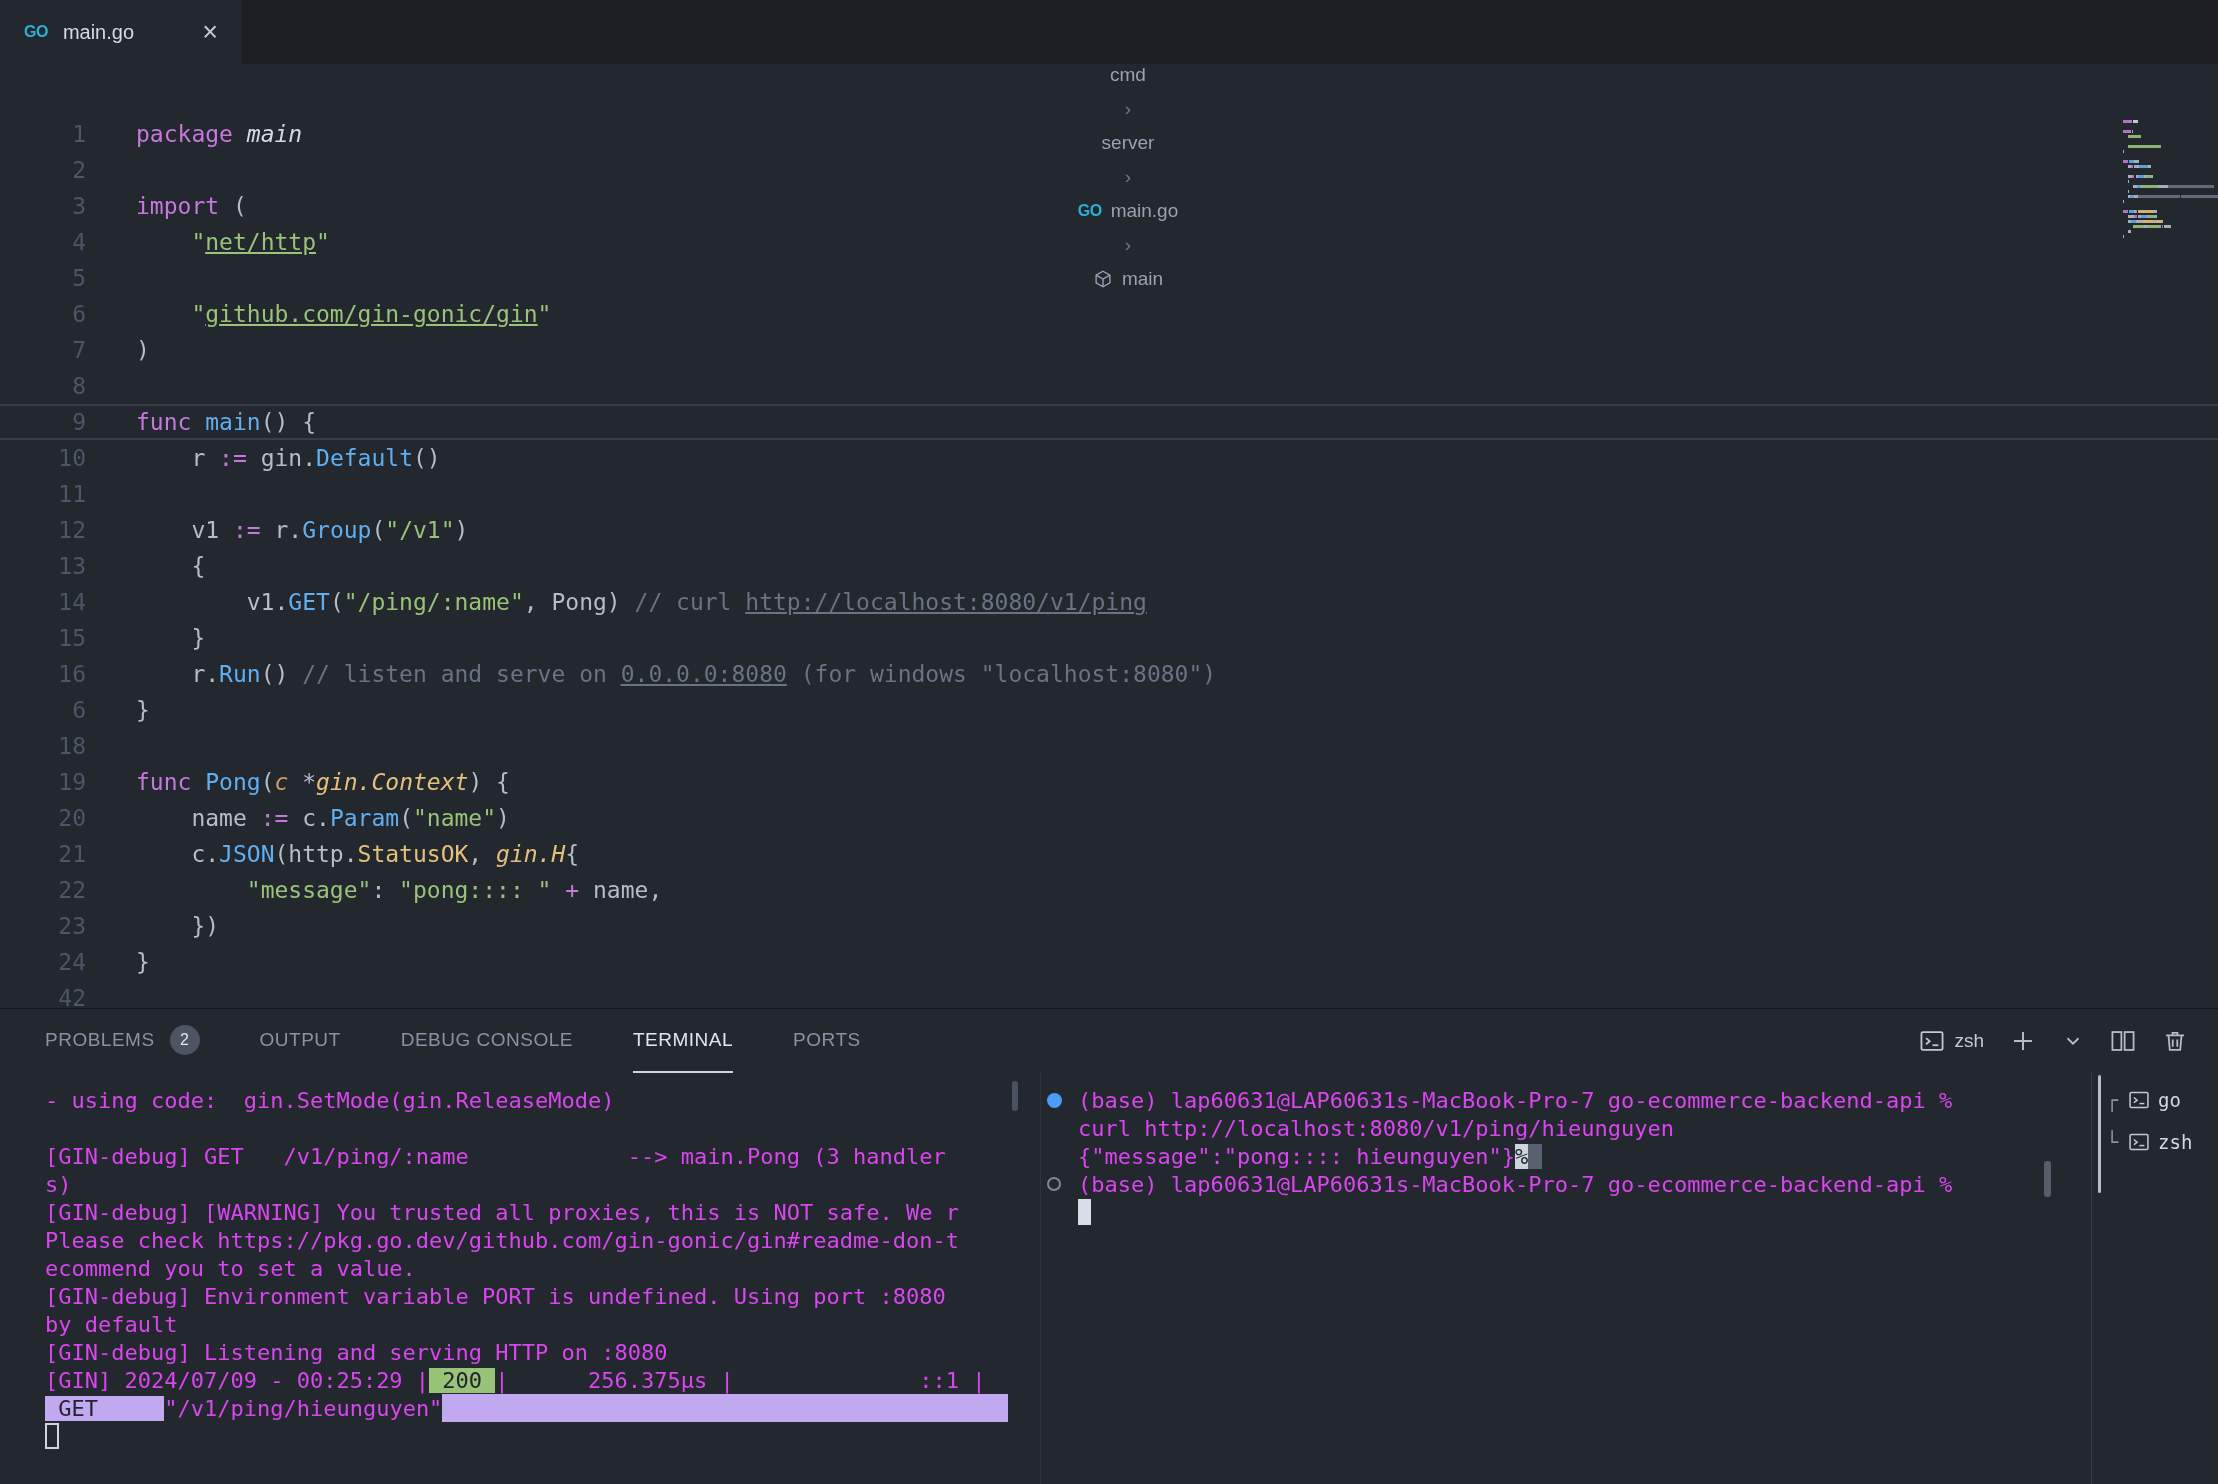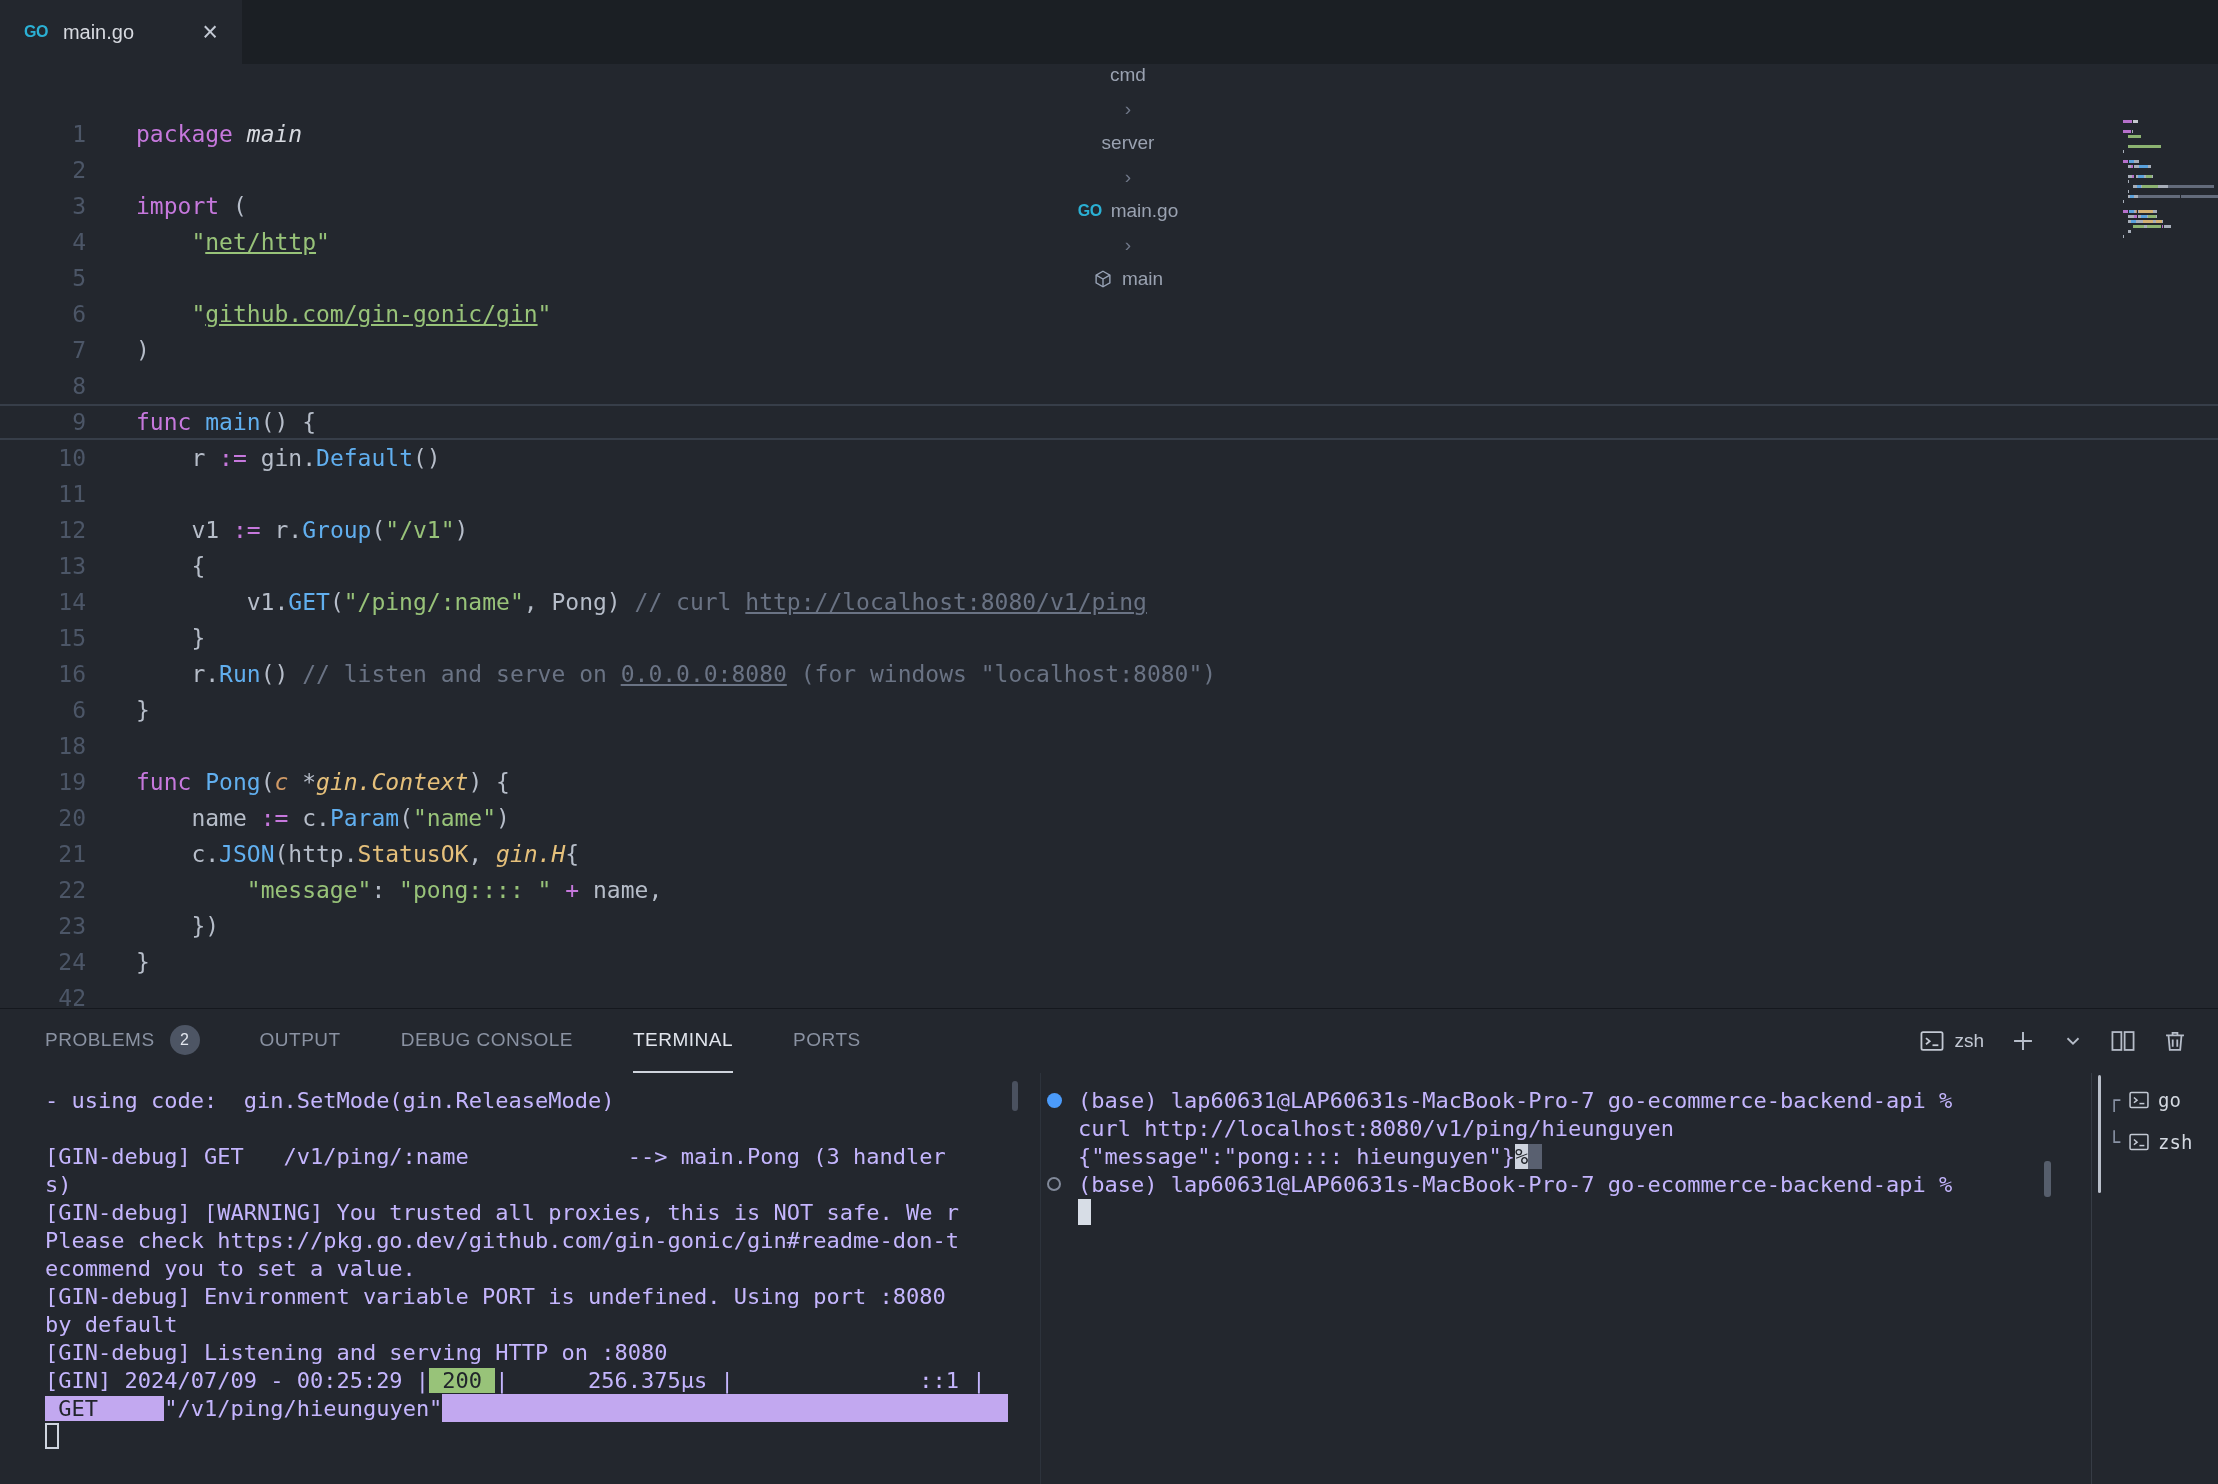--- a/index.html
+++ b/index.html
@@ -38,21 +38,21 @@
   .tk-op{color:#c678dd;}
   .tk-pl{color:#b6bdc9;}
   .tk-it{color:#d7dae0;font-style:italic;}
   .tk-pm{color:#d19a66;font-style:italic;}
 
   .minimap{position:absolute;top:12px;right:0;width:103px;padding-left:8px;opacity:.9;}
   .mm-row{height:3px;margin-bottom:2px;display:flex;}
   .mm-row span{height:3px;display:block;}
 
   
-  .panel{position:absolute;top:1008px;left:0;right:0;bottom:0;border-top:1px solid #15181e;background:#23272e;text-align:right;}
+  .panel{position:absolute;top:1008px;left:0;right:0;bottom:0;border-top:1px solid #15181e;background:#23272e;}
   .panel-header{height:64px;display:flex;align-items:center;padding:0 30px 0 45px;}
   .ptabs{display:flex;gap:60px;height:100%;}
   .ptab{display:flex;align-items:center;gap:15px;font-size:19px;letter-spacing:.5px;color:#8a92a2;
         border-bottom:2px solid transparent;height:100%;}
   .ptab.active{color:#e2e6ee;border-bottom-color:#cfd4dd;}
   .pbadge{min-width:30px;height:30px;border-radius:15px;background:#4d5564;color:#e2e6ee;font-size:16px;
         display:flex;align-items:center;justify-content:center;padding:0 6px;}
   .pactions{margin-left:auto;display:flex;align-items:center;gap:26px;color:#b6bdc9;}
   .paction{display:flex;align-items:center;gap:9px;}
   .shell-label{font-size:19px;color:#c3c9d4;}
@@ -60,21 +60,21 @@
   
   .terminal{position:absolute;top:64px;left:0;right:0;bottom:0;
         font-family:"DejaVu Sans Mono",monospace;font-size:22px;color:#ced4de;}
   .trow,.rrow{display:flex;height:28px;align-items:center;white-space:pre;}
   .term-left{position:absolute;left:45px;top:13px;width:963px;}
   .term-divider{position:absolute;left:1040px;top:0;bottom:0;width:1px;background:#2d333c;}
   .term-right{position:absolute;left:1041px;top:13px;width:1000px;}
   .rg{flex:0 0 37px;display:flex;align-items:center;padding-left:6px;}
   .dot{width:15px;height:15px;border-radius:50%;background:#4b9bfa;}
   .circ{width:14px;height:14px;border-radius:50%;border:2px solid #818999;}
-  .t-pl{color:#c4b5fd;}
+  .t-pl{color:#d946ef;}
   .t-b200{background:#98c379;color:#21252b;}
   .t-sel{background:#c2a8f0;color:#21252b;}
   .t-fill{flex:1;background:#c2a8f0;height:28px;}
   .t-inv{background:#ced4de;color:#21252b;}
   .t-dim{background:#596070;color:#596070;}
   .t-cur{display:inline-block;width:13px;height:26px;background:#d7dde6;}
   .t-chol{display:inline-block;width:14px;height:26px;box-shadow:inset 0 0 0 2px #cfd5df;}
   .sb1{position:absolute;left:1012px;top:8px;width:6px;height:30px;background:#4a515f;border-radius:3px;}
   .sb2{position:absolute;left:2044px;top:88px;width:7px;height:36px;background:#565e6c;border-radius:3px;}
 

